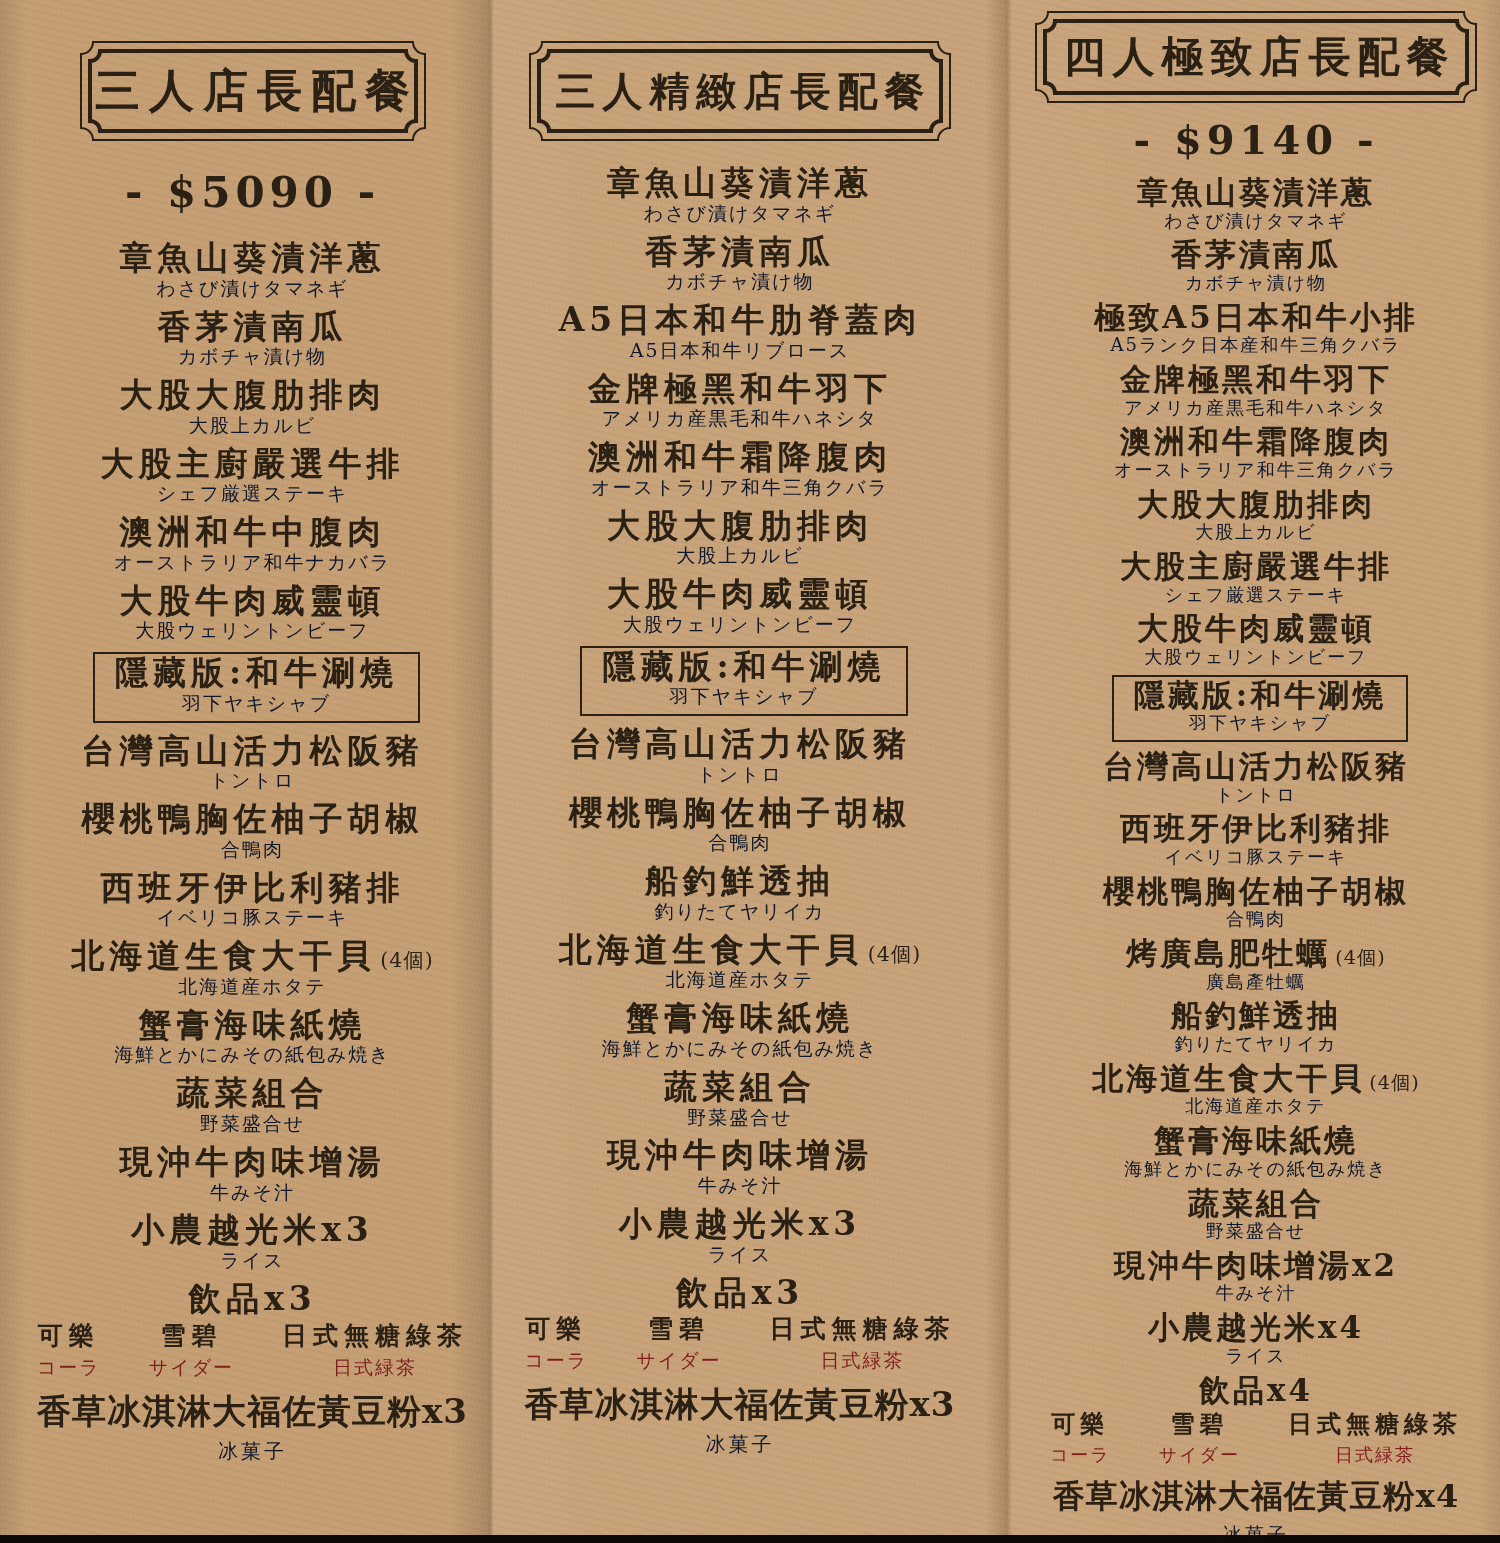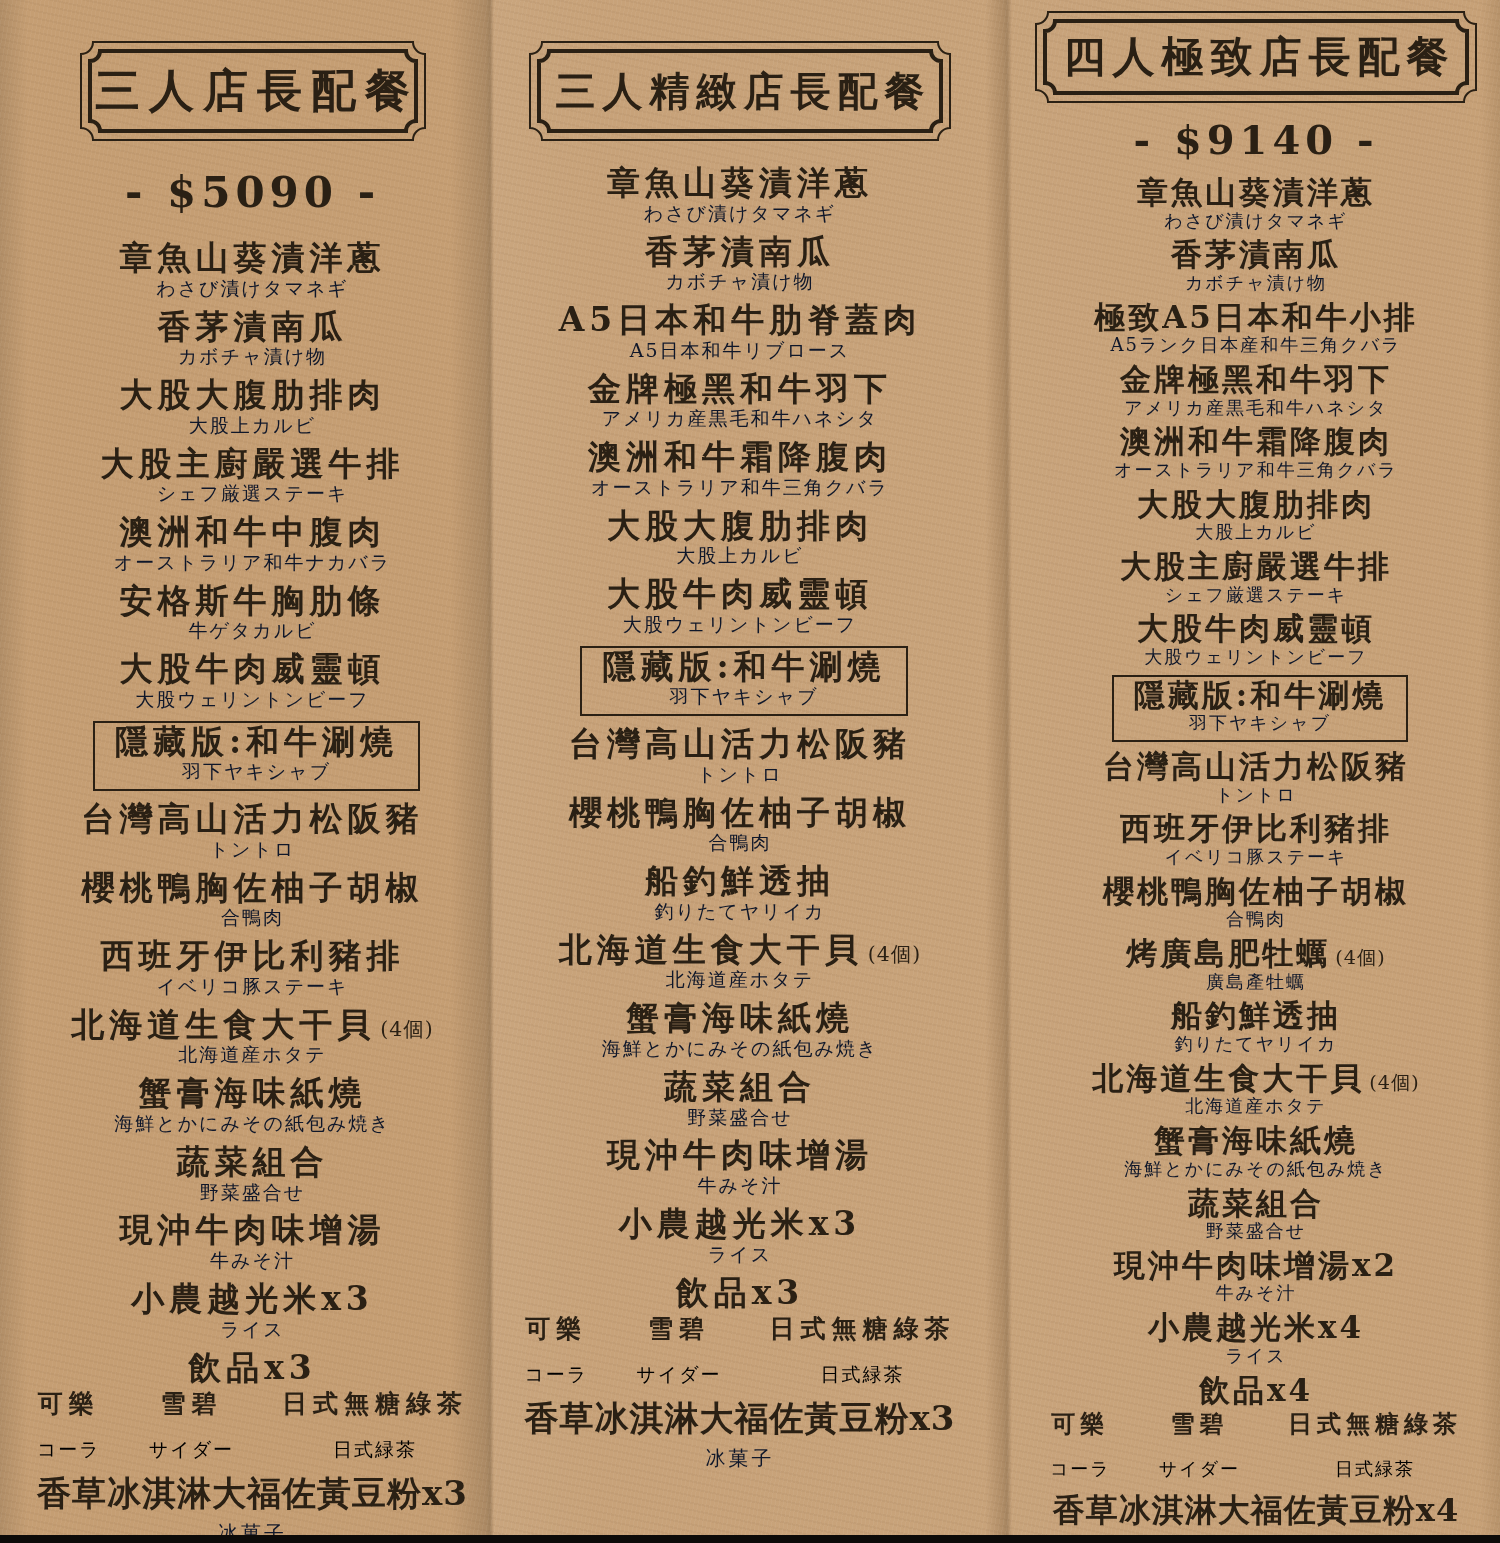--- a/index.html
+++ b/index.html
@@ -48,21 +48,21 @@
   .col-1 .item-name,.col-2 .item-name{font-size:33px;letter-spacing:5px;}
   .col-1 .item-sub,.col-2 .item-sub{font-size:19px;letter-spacing:2px;}
   .col-3 .item-name{font-size:31px;letter-spacing:3px;}
   .col-3 .item-sub{font-size:18px;letter-spacing:2px;}
   .item-note{font-size:0.62em;letter-spacing:1px;margin-left:5px;font-weight:normal;}
   .boxed{border:2.5px solid #2a2014;padding:2px 20px 7px;margin-left:8px;}
 
   .drinks{display:flex;justify-content:center;column-gap:48px;margin-top:2px;}
   .drink{display:flex;flex-direction:column;align-items:center;}
   .drink-name{font-weight:bold;white-space:nowrap;}
-  .drink-sub{white-space:nowrap;margin-top:17px;color:#000000;}
+  .drink-sub{white-space:nowrap;margin-top:3px;color:#7f1d1d;}
   .col-1 .drink-name,.col-2 .drink-name{font-size:25px;letter-spacing:6px;}
   .col-1 .drink-sub,.col-2 .drink-sub{font-size:19px;letter-spacing:2px;}
   .col-3 .drink-name{font-size:24px;letter-spacing:5px;}
   .col-3 .drink-sub{font-size:18px;letter-spacing:2px;}
 
   .dessert{display:flex;flex-direction:column;align-items:center;margin-top:8px;}
   .dessert-name{font-weight:bold;white-space:nowrap;}
   .dessert-sub{white-space:nowrap;margin-top:3px;color:#0f172a;}
   .col-1 .dessert-name,.col-2 .dessert-name{font-size:34px;letter-spacing:1px;}
   .col-1 .dessert-sub,.col-2 .dessert-sub{font-size:20px;letter-spacing:3px;}
@@ -117,27 +117,20 @@
   </div>
 
   <div class="item">
     <div class="item-name">
       <span class="item-name-text">澳洲和牛中腹肉</span>
 
     </div>
     <div class="item-sub">オーストラリア和牛ナカバラ</div>
   </div>
 
-  <div class="item">
-    <div class="item-name">
-      <span class="item-name-text">安格斯牛胸肋條</span>
-
-    </div>
-    <div class="item-sub">牛ゲタカルビ</div>
-  </div>
 
   <div class="item">
     <div class="item-name">
       <span class="item-name-text">大股牛肉威靈頓</span>
 
     </div>
     <div class="item-sub">大股ウェリントンビーフ</div>
   </div>
 
   <div class="item boxed">

